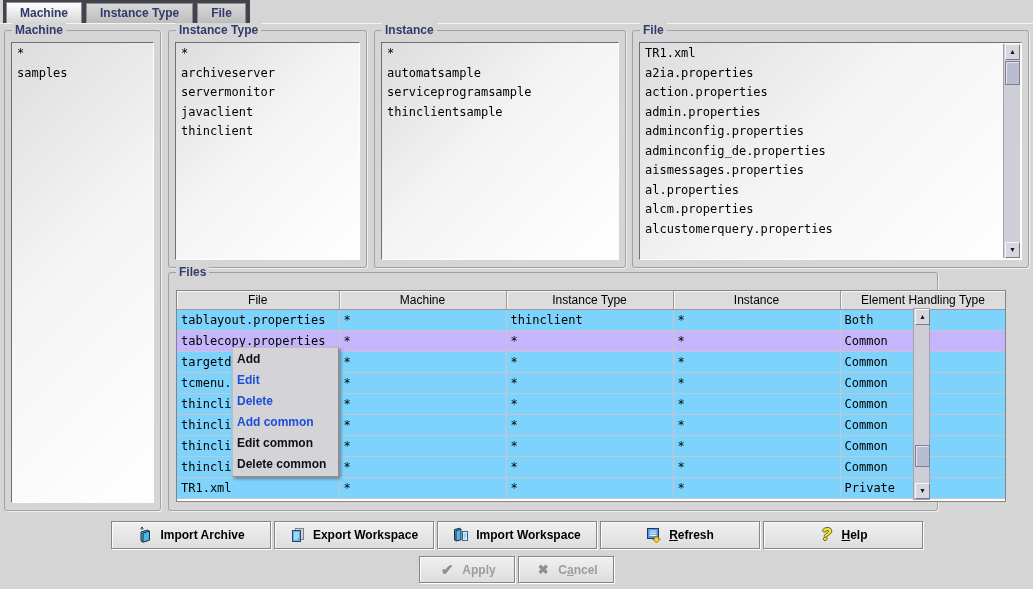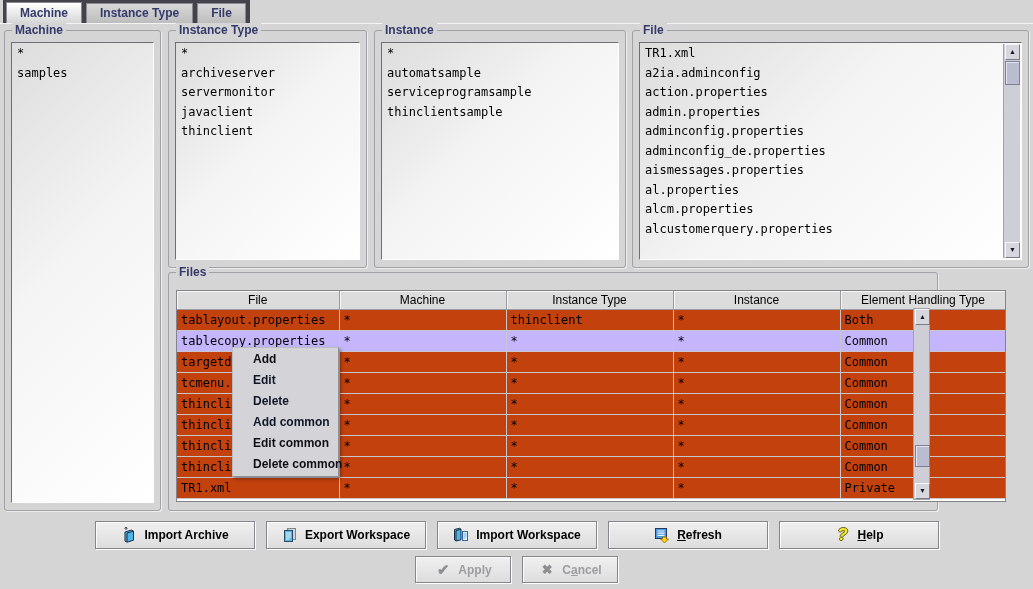--- a/index.html
+++ b/index.html
@@ -46,36 +46,36 @@
 
   
   .table-wrap { position:absolute; left:7px; top:17px; width:830px; height:212px;
                 background:#fff; border:1px solid #83838b; overflow:hidden; }
   table { border-collapse:collapse; table-layout:fixed; width:829px; }
   th { height:18px; background:#dcdcdc; font-size:12px; font-weight:normal; color:#000;
        text-align:center; padding:0; border-right:1px solid #9a9aa0; border-bottom:1px solid #9a9aa0;
        box-shadow:inset 1px 1px 0 #f6f6f6; overflow:hidden; white-space:nowrap; }
   td { height:21px; font-family:"DejaVu Sans Mono", monospace; font-size:12px; color:#000;
        padding:0 0 0 4px; border-right:1px solid #c6c6cc; border-bottom:1px solid #c6c6cc;
-       white-space:nowrap; overflow:hidden; background:#c2410c; }
+       white-space:nowrap; overflow:hidden; background:#7dd3fc; }
   tr.selected td { background:#c4b5fd; }
   .table-sb { position:absolute; right:7px; top:35px; bottom:10px; width:17px; background:#cdced6;
               border:1px solid #a2a2aa; }
   .table-sb .sb-thumb { top:136px; height:22px; }
 
   
   .context-menu { position:absolute; left:232px; top:347px; width:107px; background:#d4d4d8;
                   border:1px solid #8f8f97; border-top-color:#bcbcc2; border-left-color:#bcbcc2;
                   box-shadow:2px 2px 3px rgba(0,0,0,.35); z-index:50; padding:1px 0; }
-  .menu-item { height:21px; line-height:21px; padding-left:20px; font-size:12px; font-weight:bold;
+  .menu-item { height:21px; line-height:21px; padding-left:4px; font-size:12px; font-weight:bold;
                color:#101014; cursor:default; white-space:nowrap; }
-  .menu-item.disabled { color:#0f172a; }
-
-  
-  .btnrow { position:absolute; left:0; right:0; display:flex; justify-content:center; gap:11px; }
+  .menu-item.disabled { color:#1d4ed8; }
+
+  
+  .btnrow { position:absolute; left:0; right:0; display:flex; justify-content:center; gap:3px; }
   #toolbar { top:521px; }
   #actions { top:556px; }
   .btn { height:28px; min-width:160px; display:flex; align-items:center; justify-content:center;
          gap:6px; background:linear-gradient(#f0f0f0,#dddddd); border:1px solid #85858d;
          box-shadow:inset 1px 1px 0 #fbfbfb, 1px 1px 0 #ffffff; font-size:12px; font-weight:bold;
          color:#000; font-family:"Liberation Sans", sans-serif; cursor:default; }
   .btn.small { height:27px; min-width:96px; }
   .btn.disabled { color:#9d9da1; }
   .u { text-decoration:underline; }
   .glyph-gray { color:#8f8f93; font-size:15px; font-weight:bold; line-height:15px; }
@@ -128,21 +128,21 @@
           <div class="list-item">thinclientsample</div>
         </div>
     </div>
   </div>
 
   <div class="group" style="left:632px; top:30px; width:397px; height:238px;">
     <span class="group-title">File</span>
     <div class="listbox has-scroll">
       <div class="list-items">
           <div class="list-item">TR1.xml</div>
-          <div class="list-item">a2ia.adminconfig</div>
+          <div class="list-item">a2ia.properties</div>
           <div class="list-item">action.properties</div>
           <div class="list-item">admin.properties</div>
           <div class="list-item">adminconfig.properties</div>
           <div class="list-item">adminconfig_de.properties</div>
           <div class="list-item">aismessages.properties</div>
           <div class="list-item">al.properties</div>
           <div class="list-item">alcm.properties</div>
           <div class="list-item">alcustomerquery.properties</div>
         </div>
       <div class="sb">

